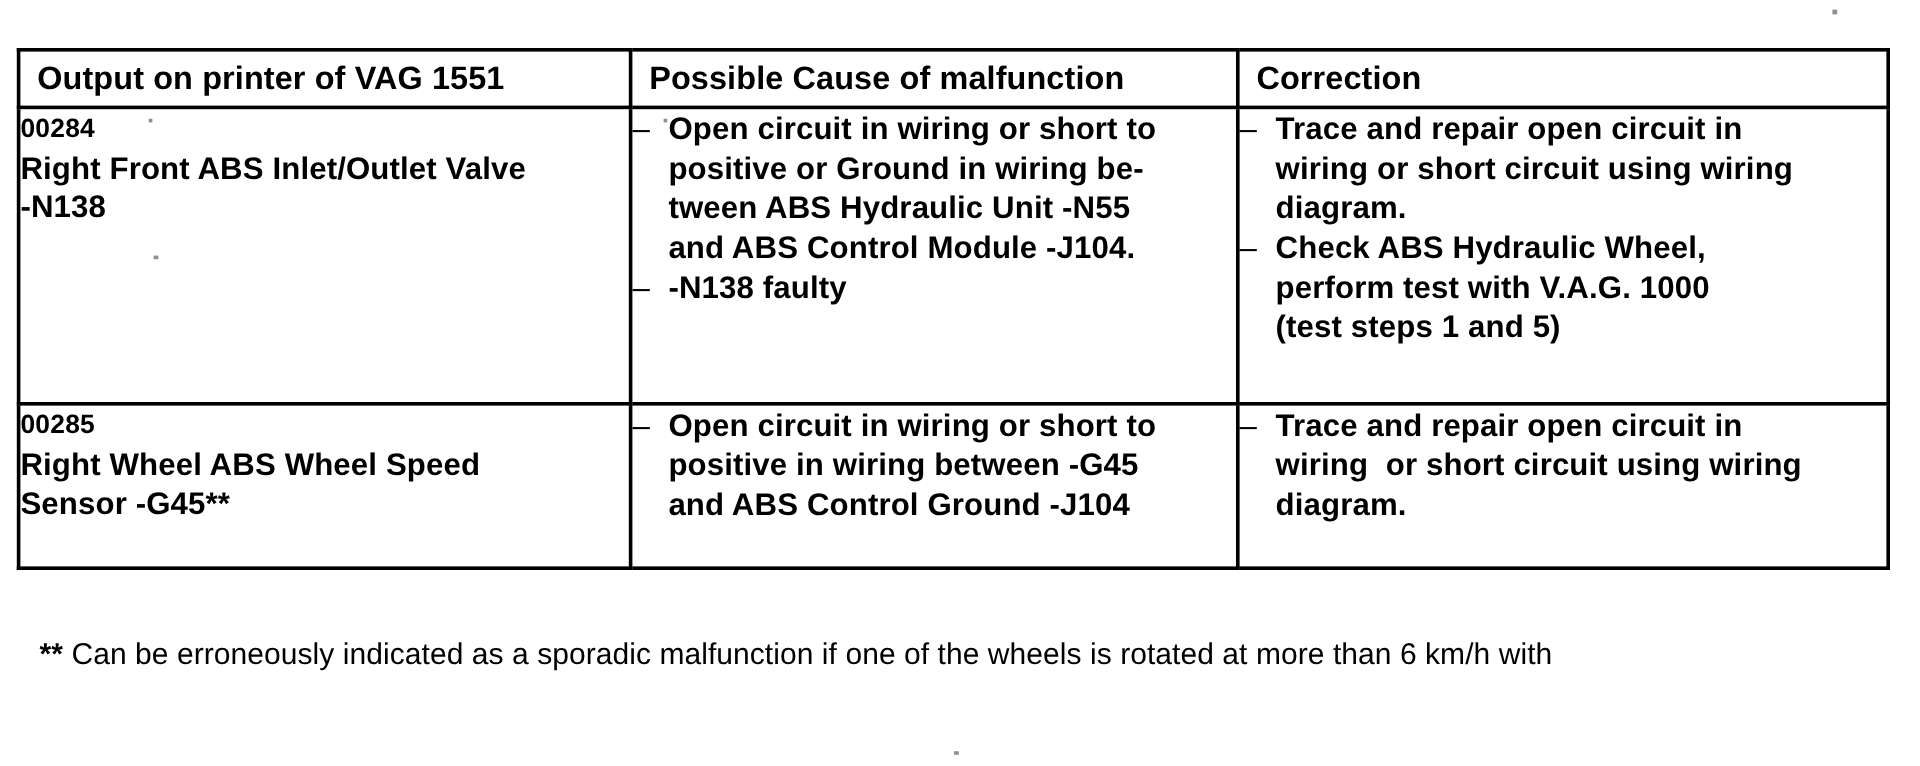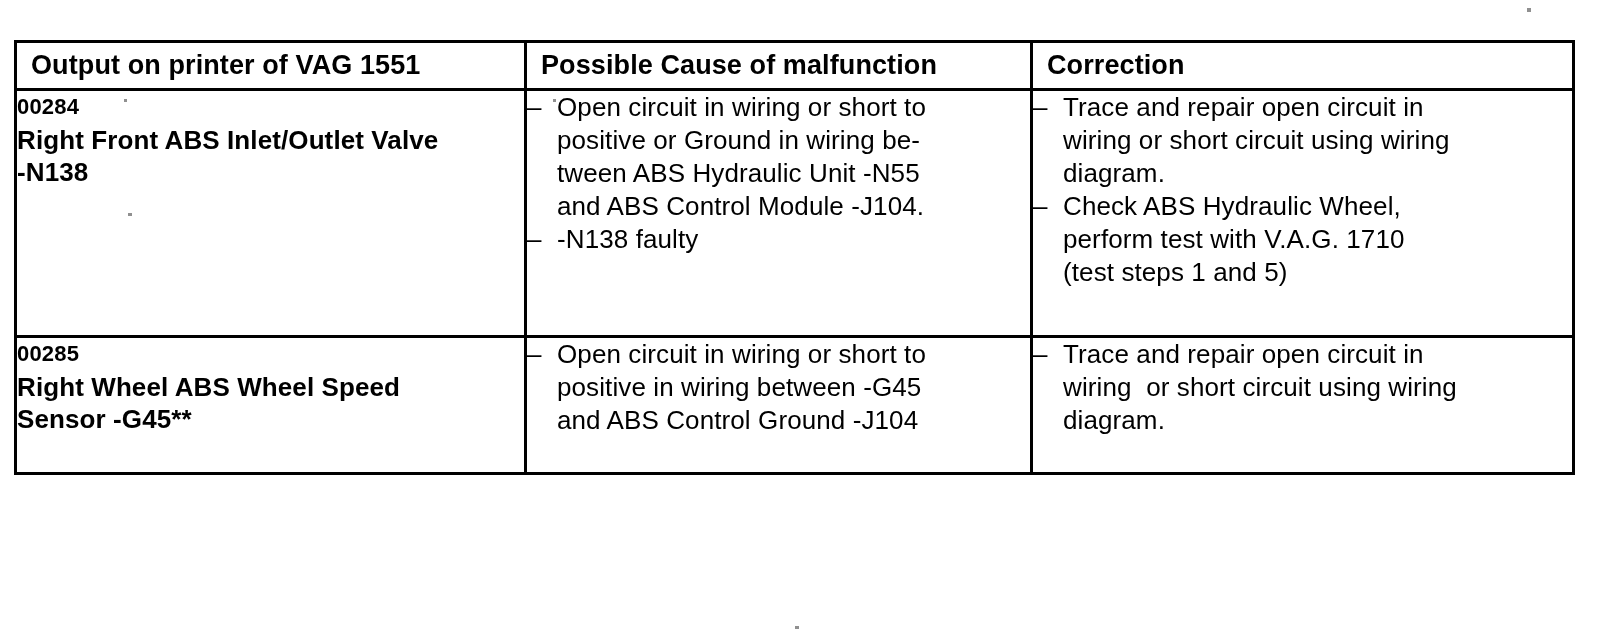--- a/index.html
+++ b/index.html
@@ -98,21 +98,21 @@
     padding-left: 30px;
     margin: 0;
   }
   .dash-list > li .dash-marker {
     position: absolute;
     left: 0;
     top: 0;
     width: 24px;
   }
   .dash-list > li .dash-body { display: block; }
-  .dash-list > li .dash-body .seg { display: block; white-space: pre; }
+  .dash-list > li .dash-body .seg { display: block; white-space: pre; font-weight: bold; }
 
   
   .pad-top-mid { padding-top: 28px; }
   .pad-top-small { padding-top: 18px; }
   .pad-top-tiny { padding-top: 8px; }
 
   
   .footnote {
     position: absolute;
     left: 33px;
@@ -195,21 +195,21 @@
               <span class="dash-body">
                 <span class="seg">Trace and repair open circuit in</span>
                 <span class="seg">wiring or short circuit using wiring</span>
                 <span class="seg">diagram.</span>
               </span>
             </li>
             <li>
               <span class="dash-marker">–</span>
               <span class="dash-body">
                 <span class="seg">Check ABS Hydraulic Wheel,</span>
-                <span class="seg">perform test with V.A.G. 1710</span>
+                <span class="seg">perform test with V.A.G. 1000</span>
                 <span class="seg">(test steps 1 and 5)</span>
               </span>
             </li>
           </ul>
         </td>
       </tr>
 
       <tr class="row-2">
         <td class="body-cell">
           <p class="cell-code">00285</p>
@@ -243,20 +243,21 @@
               </span>
             </li>
           </ul>
         </td>
       </tr>
 
     </tbody>
   </table>
 
   <div class="footnote">
+    <span class="fn-line"><span class="fn-mark">**</span> <span>Can be erroneously indicated as a sporadic malfunction if one of the wheels is rotated at more than 6 km/h with</span></span>
   </div>
 
   <span class="speck" style="left:1527px; top:8px; width:4px; height:4px;"></span>
   <span class="speck" style="left:124px; top:99px; width:3px; height:3px;"></span>
   <span class="speck" style="left:128px; top:213px; width:4px; height:3px;"></span>
   <span class="speck" style="left:553px; top:99px; width:3px; height:3px;"></span>
   <span class="speck" style="left:795px; top:626px; width:4px; height:3px;"></span>
 
 </div>
 

